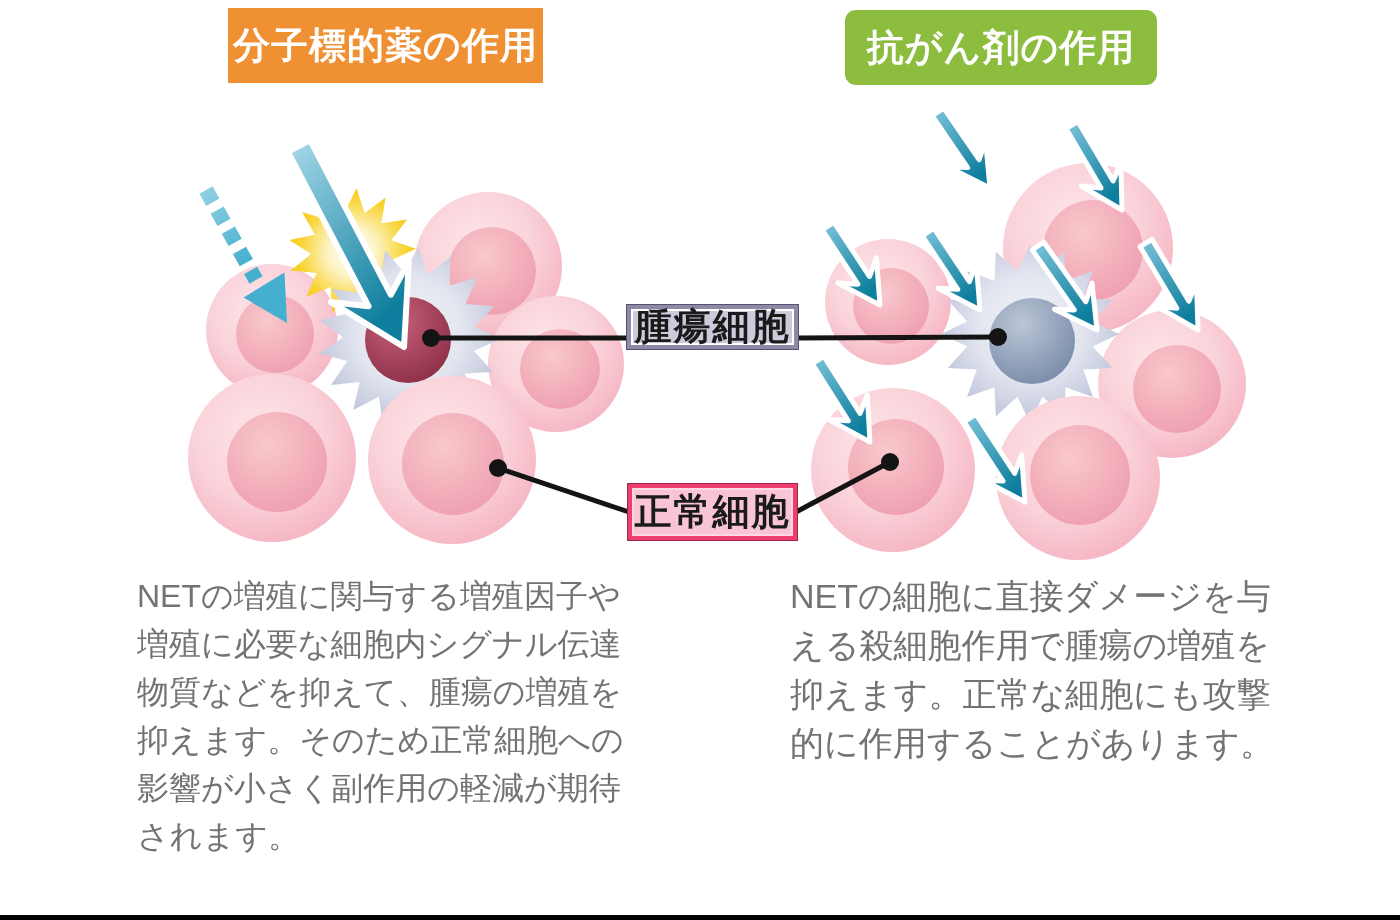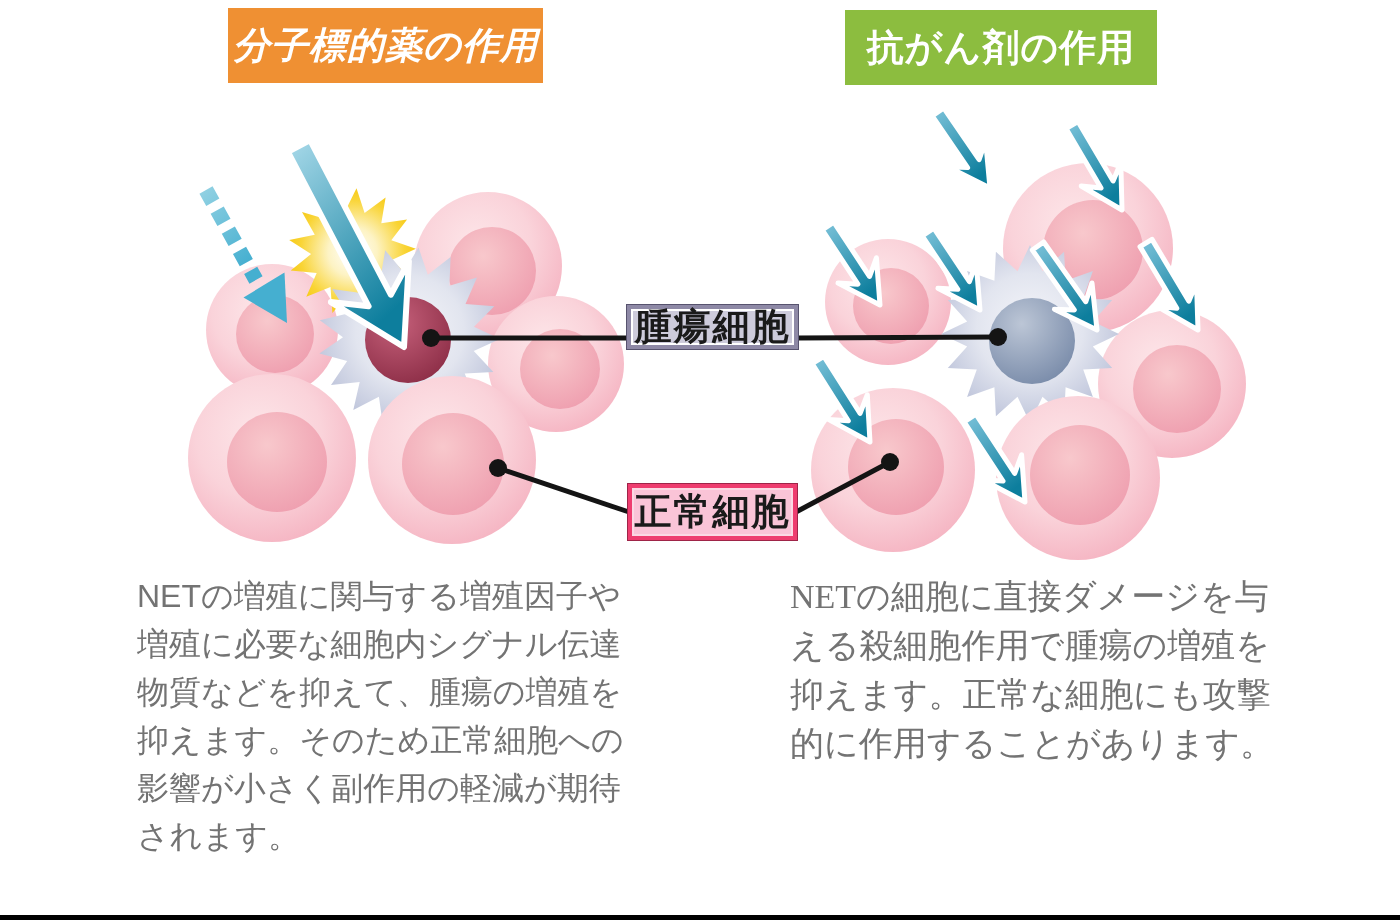--- a/index.html
+++ b/index.html
@@ -1,31 +1,31 @@
 <!DOCTYPE html>
 <html><head>
 <meta charset="utf-8">
 <style>
   html,body{margin:0;padding:0;background:#ffffff;}
   #stage{position:relative;width:1400px;height:920px;background:#ffffff;overflow:hidden;
          font-family:"Liberation Sans", sans-serif;}
   #stage svg{position:absolute;left:0;top:0;}
   .badge{position:absolute;display:flex;align-items:center;justify-content:center;
          color:#ffffff;font-weight:700;font-size:37px;letter-spacing:1px;}
-  .badge-orange{left:228px;top:8px;width:315px;height:75px;background:#EF9033;font-style:italic;}
-  .badge-green{left:845px;top:10px;width:312px;height:75px;background:#8CBD3F;}
+  .badge-orange{left:228px;top:8px;width:315px;height:75px;background:#EF9033;}
+  .badge-green{left:845px;top:10px;width:312px;height:75px;background:#8CBD3F;border-radius:11px;}
   .cell-label{position:absolute;display:flex;align-items:center;justify-content:center;
          color:#1a1a1a;font-weight:700;font-size:37px;letter-spacing:2px;box-sizing:border-box;}
   .tumor-label{left:627px;top:305px;width:171px;height:44px;background:#CDCBDB;
          border:4px solid #8E89A6;box-shadow:inset 0 0 0 2px #ffffff,0 0 0 1px #57536E;}
   .normal-label{left:628px;top:484px;width:169px;height:56px;background:#FAC4D7;
          border:4px solid #EE3D6F;box-shadow:inset 0 0 0 2px #FBD9E4,0 0 0 1px #9E2448;text-align:right;}
   .caption{position:absolute;color:#737373;white-space:pre-line;}
   .caption-left{left:137px;top:572px;width:545px;font-size:32px;line-height:48px;}
-  .caption-right{left:790px;top:572px;width:525px;font-size:34px;line-height:49px;font-family:Liberation Serif, serif;}
+  .caption-right{left:790px;top:572px;width:525px;font-size:34px;line-height:49px;}
   .bottom-bar{position:absolute;left:0;bottom:0;width:1400px;height:5px;background:#000000;}
 </style>
 </head>
 <body>
 
 <div id="stage">
 
   <svg width="1400" height="920" viewBox="0 0 1400 920">
     <defs>
       <radialGradient id="gCellO" cx="42%" cy="36%" r="68%">

